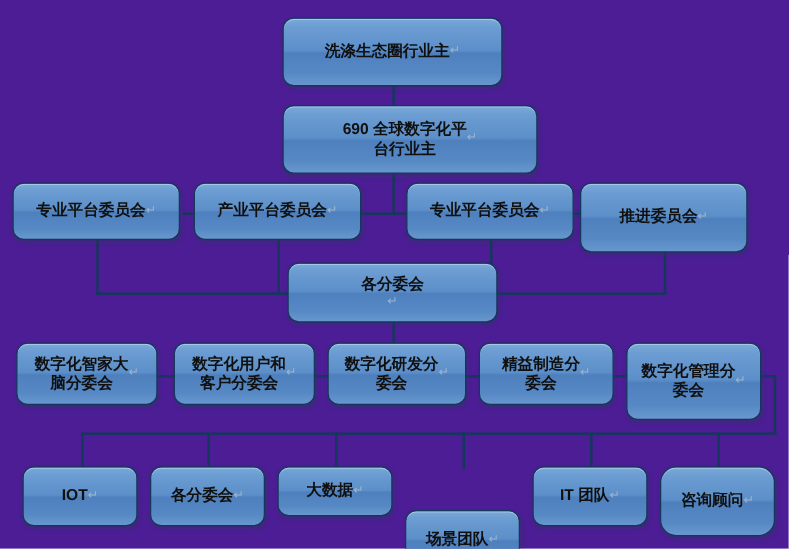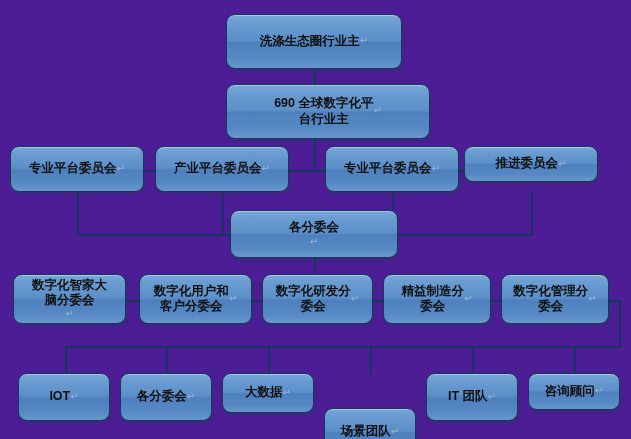--- a/index.html
+++ b/index.html
@@ -115,51 +115,51 @@
       <span class="pilcrow">↵</span>
   </div>
   <div class="node" style="left:155px; top:146px; width:134px; height:46px;">
     <span class="label">产业平台委员会</span>
       <span class="pilcrow">↵</span>
   </div>
   <div class="node" style="left:325px; top:146px; width:134px; height:46px;">
     <span class="label">专业平台委员会</span>
       <span class="pilcrow">↵</span>
   </div>
-  <div class="node" style="left:464px; top:146px; width:134px; height:36px;">
+  <div class="node" style="left:464px; top:146px; width:134px; height:56px;">
     <span class="label">推进委员会</span>
       <span class="pilcrow">↵</span>
   </div>
 
   <div class="node" style="left:230px; top:210px; width:168px; height:48px;flex-direction:column;">
     <span class="label">各分委会</span>
       <span class="pilcrow">↵</span>
   </div>
 
-  <div class="node" style="left:13px; top:274px; width:113px; height:50px;flex-direction:column;">
+  <div class="node" style="left:13px; top:274px; width:113px; height:50px;">
     <span class="label">数字化智家大
 脑分委会</span>
       <span class="pilcrow">↵</span>
   </div>
   <div class="node" style="left:139px; top:274px; width:113px; height:50px;">
     <span class="label">数字化用户和
 客户分委会</span>
       <span class="pilcrow">↵</span>
   </div>
   <div class="node" style="left:262px; top:274px; width:111px; height:50px;">
     <span class="label">数字化研发分
 委会</span>
       <span class="pilcrow">↵</span>
   </div>
   <div class="node" style="left:383px; top:274px; width:108px; height:50px;">
     <span class="label">精益制造分
 委会</span>
       <span class="pilcrow">↵</span>
   </div>
-  <div class="node" style="left:501px; top:274px; width:108px; height:50px;">
+  <div class="node" style="left:501px; top:274px; width:108px; height:62px;">
     <span class="label">数字化管理分
 委会</span>
       <span class="pilcrow">↵</span>
   </div>
 
   <div class="node" style="left:18px; top:373px; width:92px; height:48px;">
     <span class="label">IOT</span>
       <span class="pilcrow">↵</span>
   </div>
   <div class="node" style="left:120px; top:373px; width:92px; height:48px;">
@@ -171,18 +171,18 @@
       <span class="pilcrow">↵</span>
   </div>
   <div class="node" style="left:324px; top:373px; width:92px; height:48px;margin-top:35px;">
     <span class="label">场景团队</span>
       <span class="pilcrow">↵</span>
   </div>
   <div class="node" style="left:426px; top:373px; width:92px; height:48px;">
     <span class="label">IT 团队</span>
       <span class="pilcrow">↵</span>
   </div>
-  <div class="node" style="left:528px; top:373px; width:92px; height:37px;">
+  <div class="node" style="left:528px; top:373px; width:92px; height:56px;border-radius:13px;">
     <span class="label">咨询顾问</span>
       <span class="pilcrow">↵</span>
   </div>
 
 </div>
 
 </body></html>

